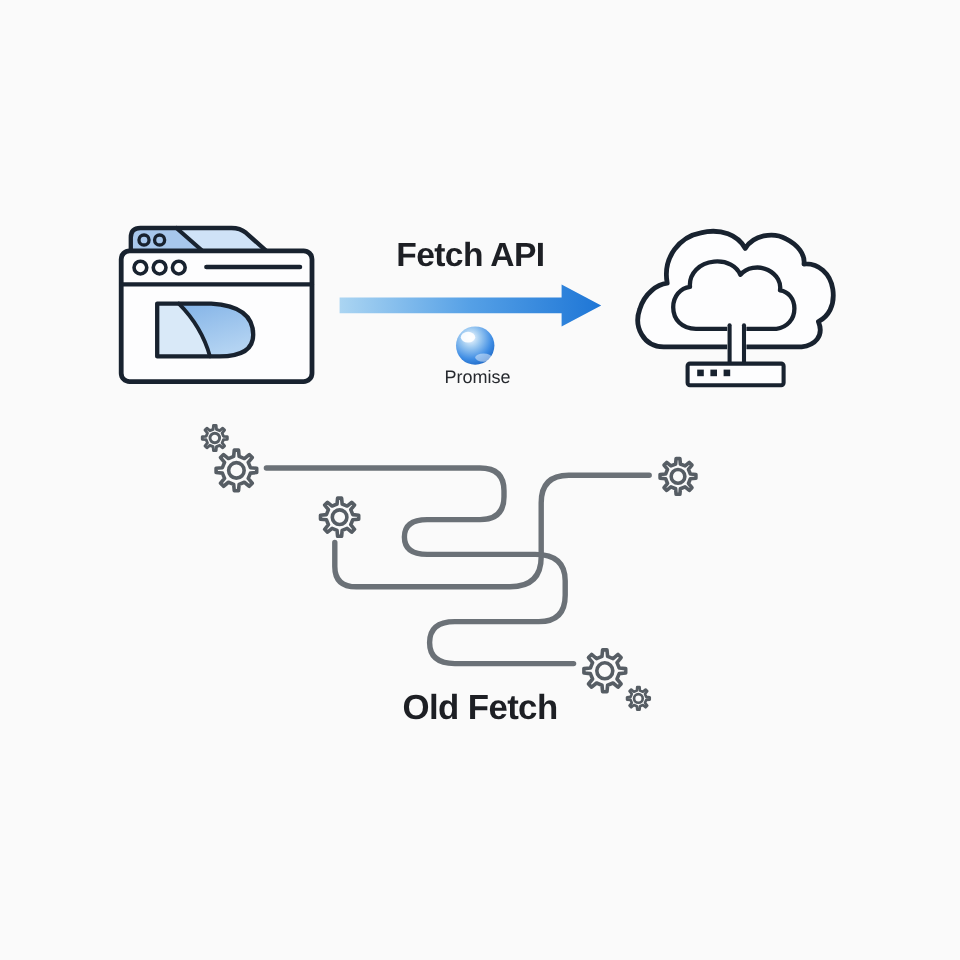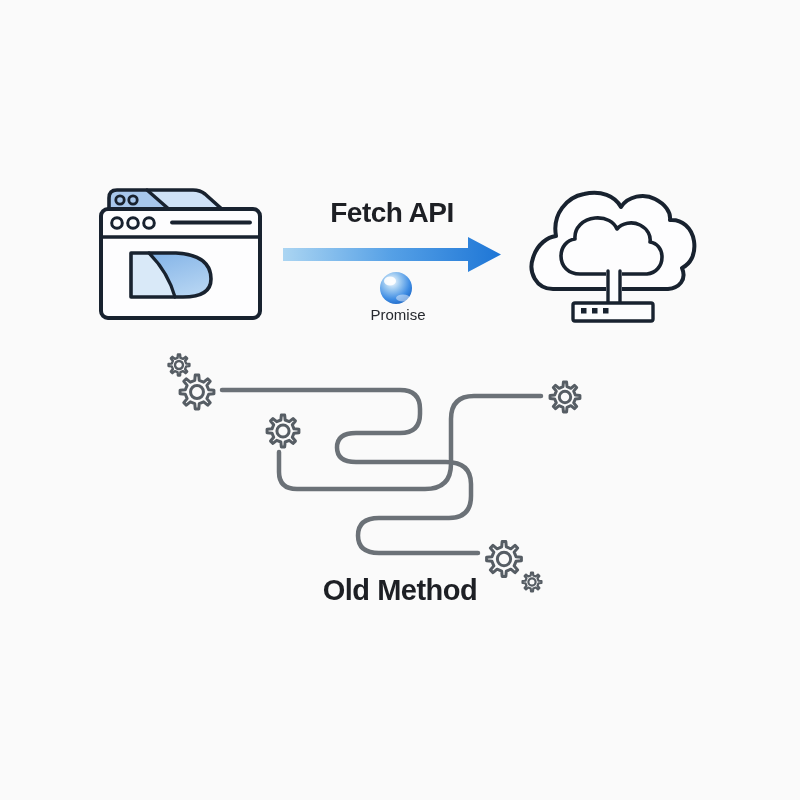--- a/index.html
+++ b/index.html
@@ -138,14 +138,14 @@
       <line x1="620" y1="271" x2="620" y2="304" class="stroke-dark" stroke-width="3.4"></line>
       <rect x="573" y="303" width="80" height="18" rx="2" class="fill-white stroke-dark" stroke-width="3.4"></rect>
       <rect x="581" y="308" width="5.5" height="5.5" style="fill:var(--outline)"></rect>
       <rect x="592" y="308" width="5.5" height="5.5" style="fill:var(--outline)"></rect>
       <rect x="603" y="308" width="5.5" height="5.5" style="fill:var(--outline)"></rect>
     </g>
   </svg>
 
   <div class="label fetch">Fetch API</div>
   <div class="label promise">Promise</div>
-  <div class="label old">Old Method</div>
+  <div class="label old">Old Fetch</div>
 </div>
 
 </body></html>

